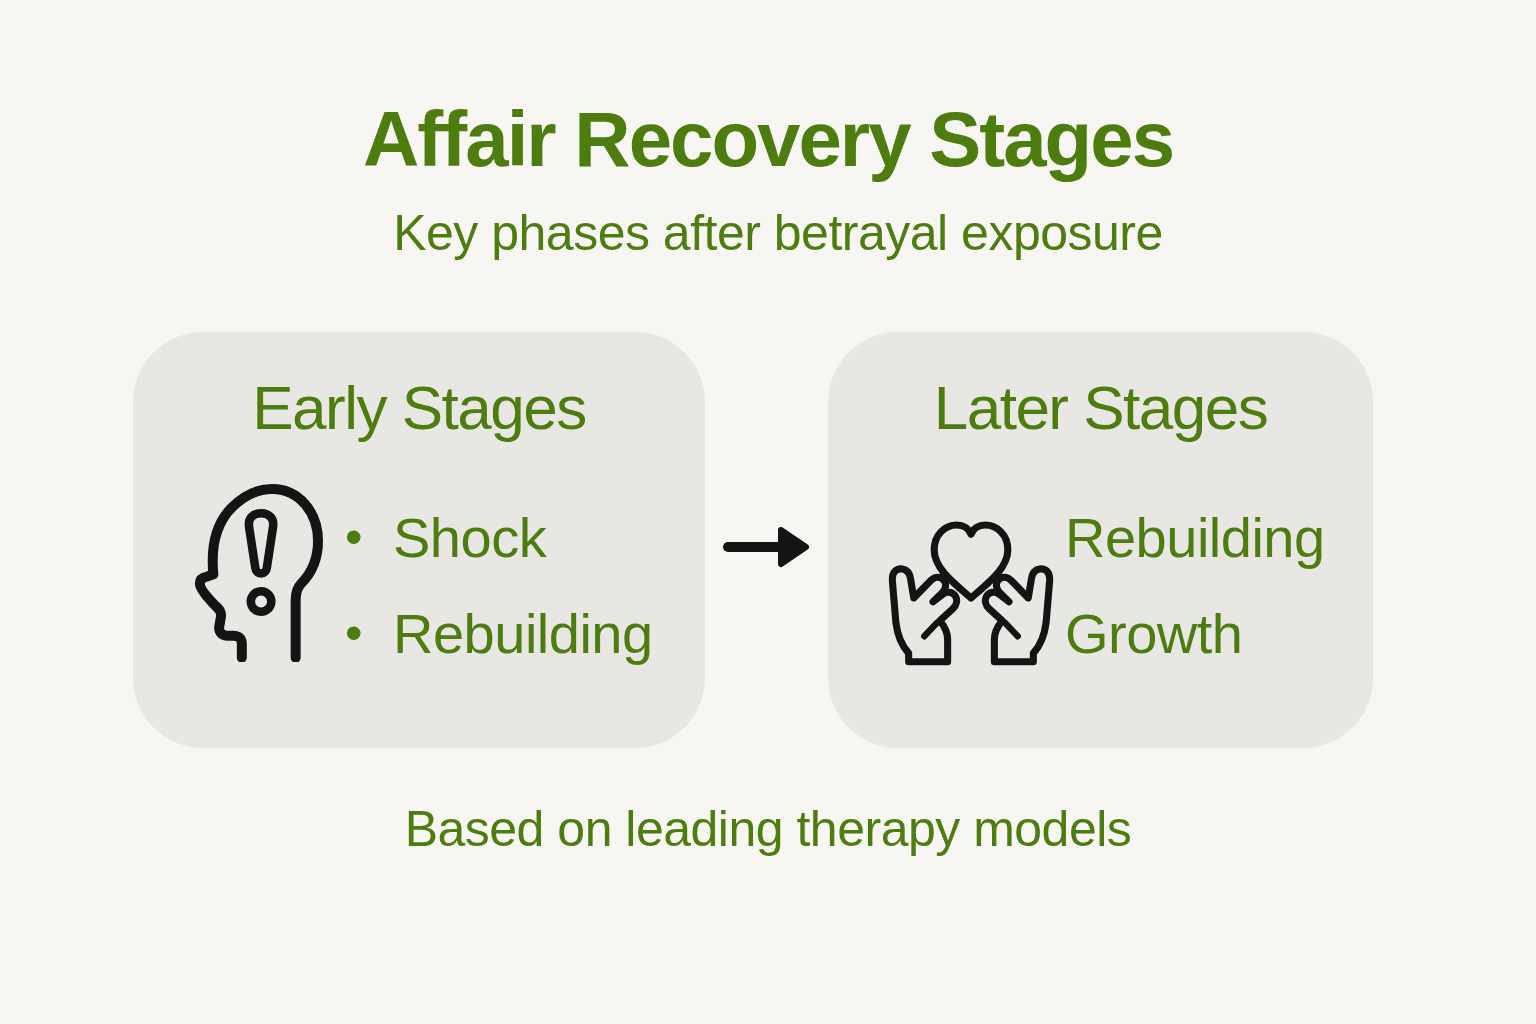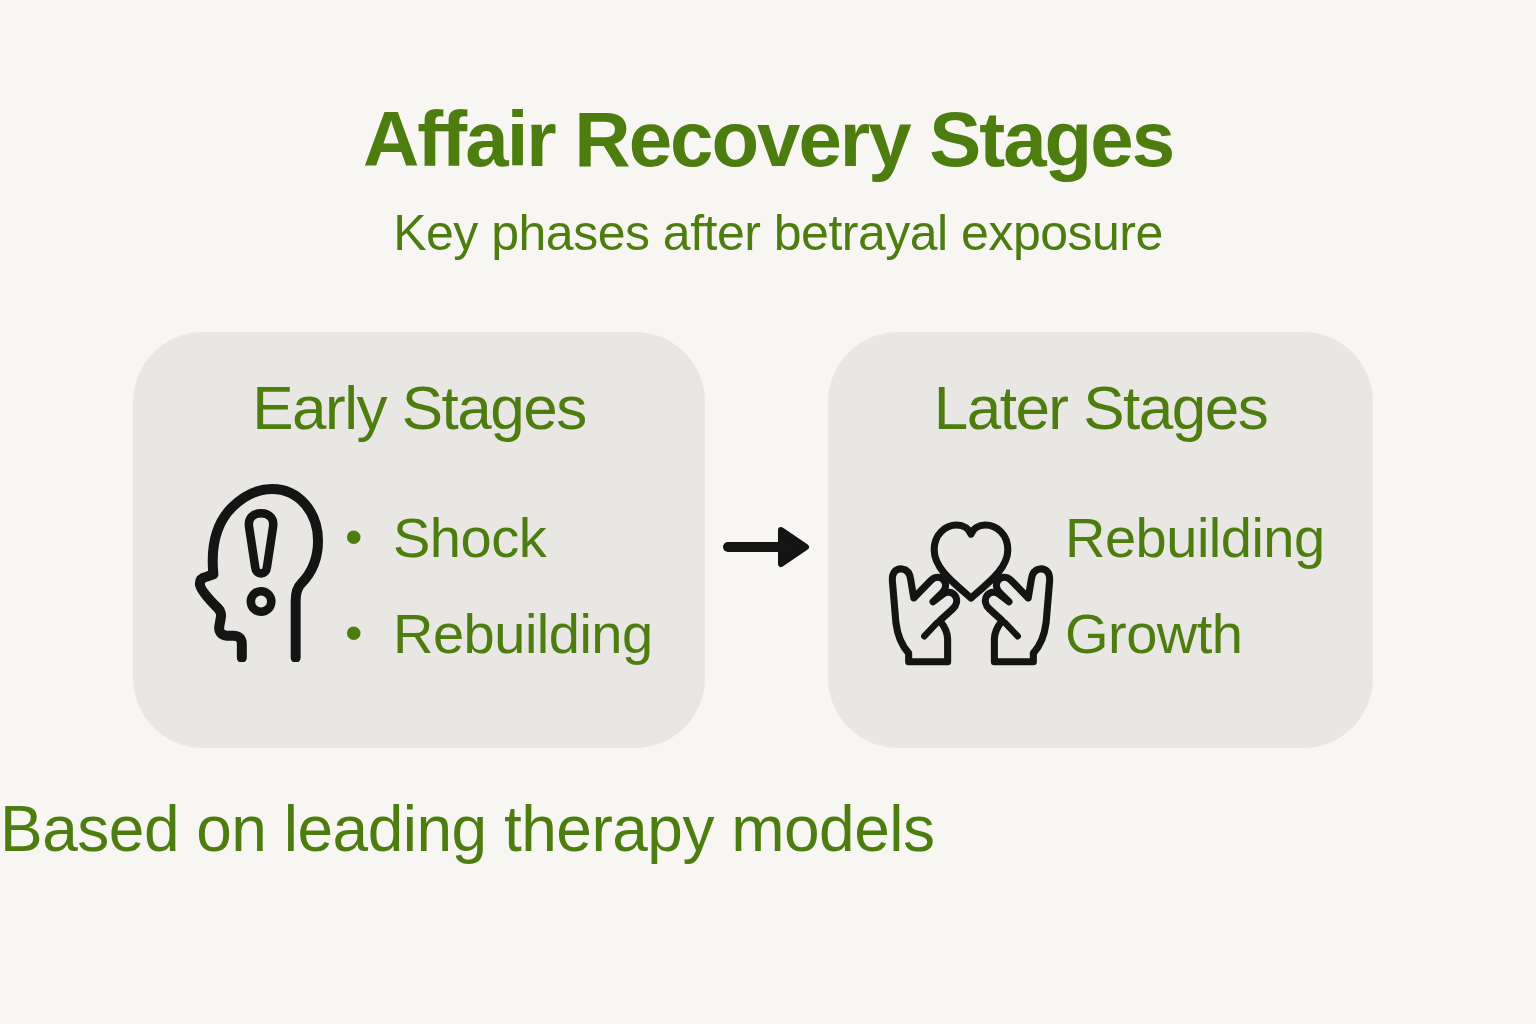--- a/index.html
+++ b/index.html
@@ -78,22 +78,22 @@
     width: 48px;
     font-size: 50px;
     line-height: 58px;
   }
   .arrow-wrap { position: absolute; left: 723px; top: 524px; }
   .footer-note {
     position: absolute;
     top: 801px;
     left: 0;
     width: 100%;
-    text-align: left;
-    font-size: 64px;
+    text-align: center;
+    font-size: 50px;
     line-height: 56px;
     letter-spacing: -0.5px;
     margin: 0;
   }
 </style>
 </head>
 <body>
 
 <div class="canvas">
 

